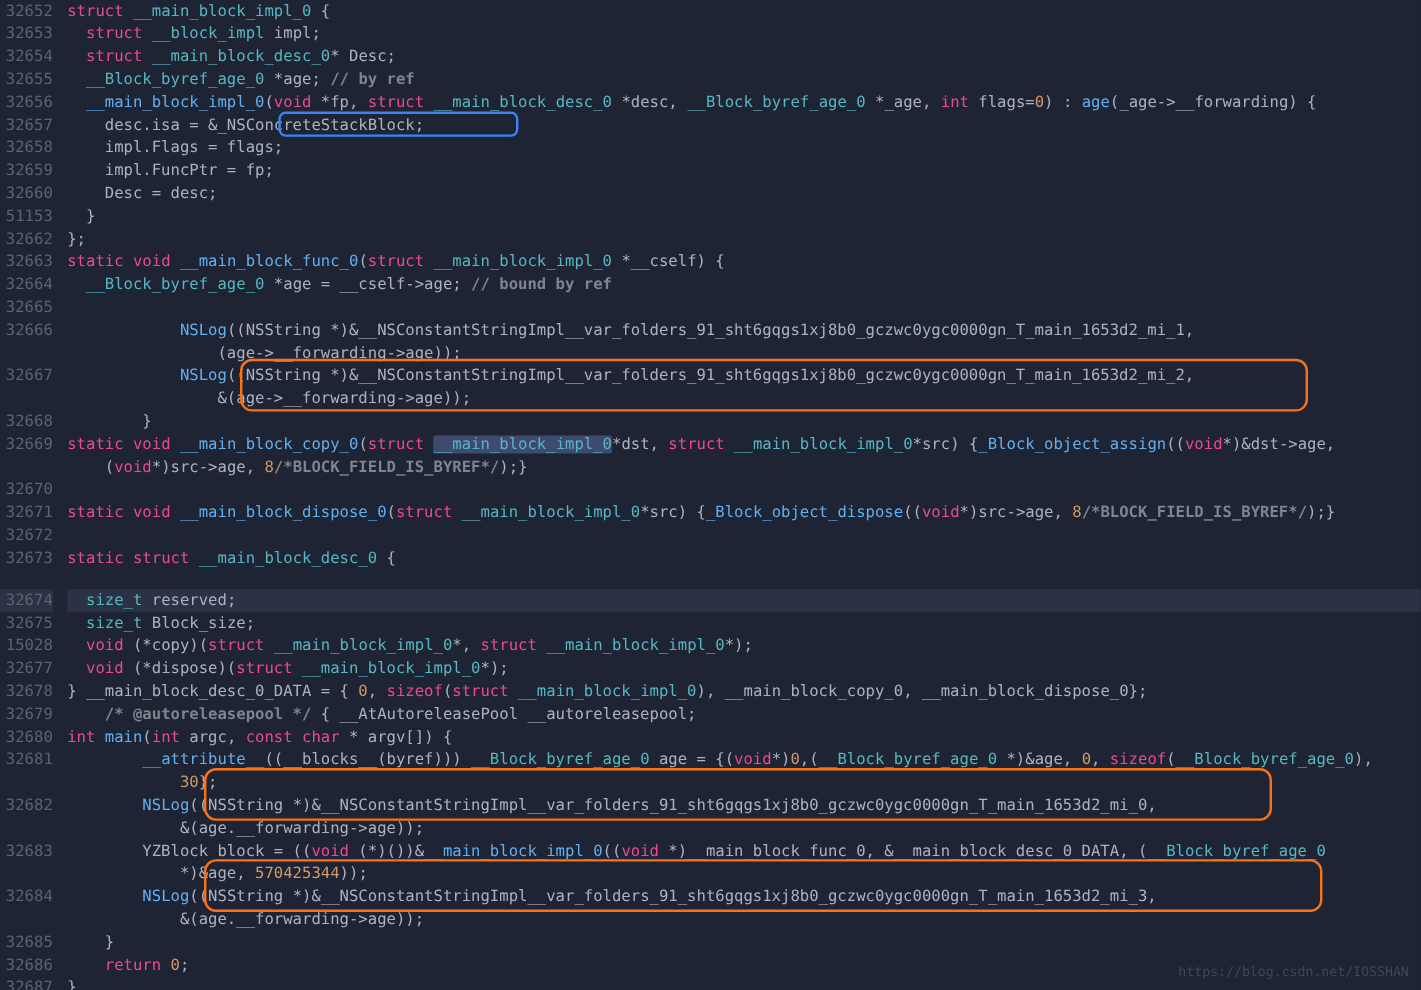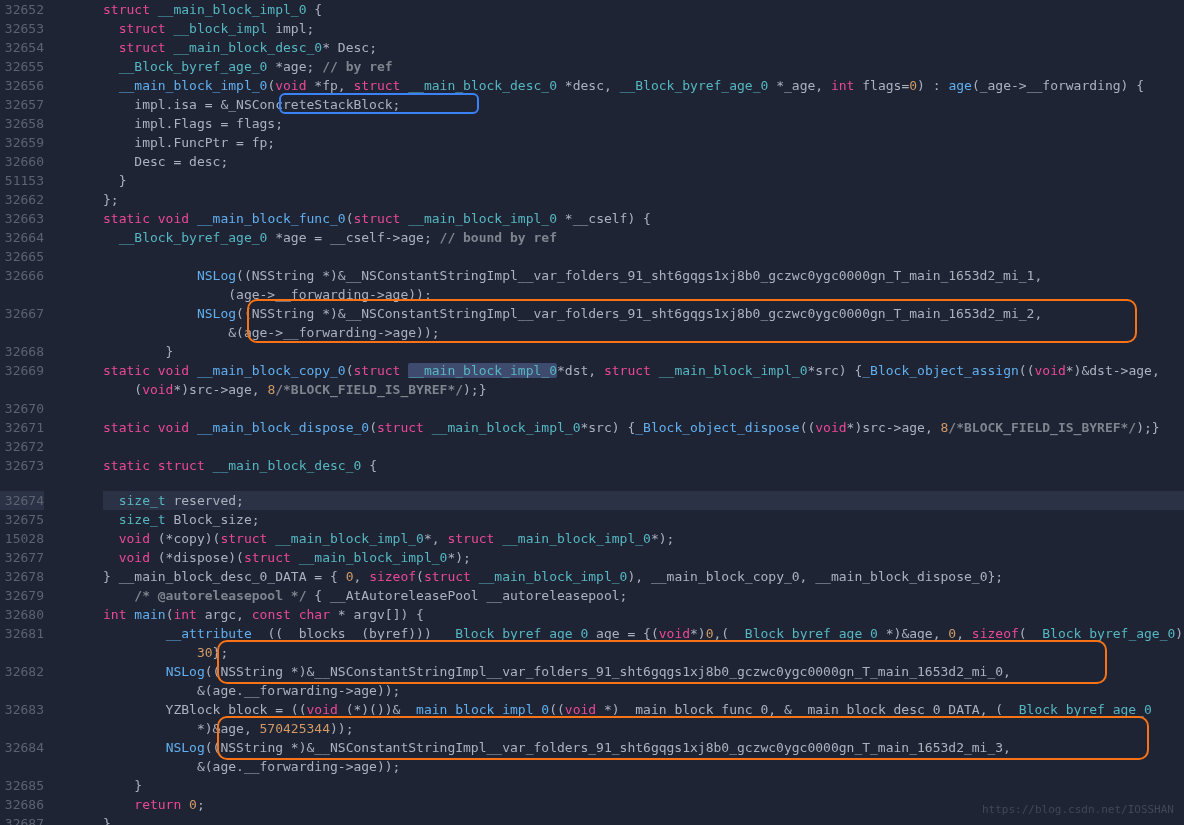--- a/index.html
+++ b/index.html
@@ -10,21 +10,20 @@
   font-size: 13px;
   line-height: 19px;
   width: 1184px;
   height: 825px;
   overflow: hidden;
   position: relative;
 }
 .code-container {
   display: flex;
   height: 100%;
-  gap: 47px;
 }
 .gutter {
   width: 56px;
   text-align: right;
   padding-right: 12px;
   color: #5c6370;
   user-select: none;
   flex-shrink: 0;
 }
 .code {
@@ -114,21 +113,21 @@
       <div class="line">32687</div>
       <div class="line">32688</div>
     </div>
   <div class="code" id="code">
     <div class="box-blue" id="bbox" style="top: 93px; left: 176px; width: 200px; height: 21px;"></div>
   <div class="line"><span class="kw-purple">struct</span><span class="kw-white"> </span><span class="kw-teal">__main_block_impl_0</span><span class="kw-white"> {</span></div>
       <div class="line"><span class="kw-white">  </span><span class="kw-purple">struct</span><span class="kw-white"> </span><span class="kw-teal">__block_impl</span><span class="kw-white"> impl;</span></div>
       <div class="line"><span class="kw-white">  </span><span class="kw-purple">struct</span><span class="kw-white"> </span><span class="kw-teal">__main_block_desc_0</span><span class="kw-white">* Desc;</span></div>
       <div class="line"><span class="kw-white">  </span><span class="kw-teal">__Block_byref_age_0</span><span class="kw-white"> *age; </span><span class="kw-gray">// by ref</span></div>
       <div class="line"><span class="kw-white">  </span><span class="kw-blue">__main_block_impl_0</span><span class="kw-white">(</span><span class="kw-purple">void</span><span class="kw-white"> *fp, </span><span class="kw-purple">struct</span><span class="kw-white"> </span><span class="kw-teal">__main_block_desc_0</span><span class="kw-white"> *desc, </span><span class="kw-teal">__Block_byref_age_0</span><span class="kw-white"> *_age, </span><span class="kw-purple">int</span><span class="kw-white"> flags=</span><span class="kw-orange">0</span><span class="kw-white">) : </span><span class="kw-blue">age</span><span class="kw-white">(_age-&gt;__forwarding) {</span></div>
-      <div class="line"><span class="kw-white">    impl.isa = </span><span class="kw-white">&amp;_NSConcreteStackBlock;</span></div>
+      <div class="line"><span class="kw-white">    desc.isa = </span><span class="kw-white">&amp;_NSConcreteStackBlock;</span></div>
       <div class="line"><span class="kw-white">    impl.Flags = flags;</span></div>
       <div class="line"><span class="kw-white">    impl.FuncPtr = fp;</span></div>
       <div class="line"><span class="kw-white">    Desc = desc;</span></div>
       <div class="line"><span class="kw-white">  }</span></div>
       <div class="line"><span class="kw-white">};</span></div>
       <div class="line"><span class="kw-purple">static</span><span class="kw-white"> </span><span class="kw-purple">void</span><span class="kw-white"> </span><span class="kw-blue">__main_block_func_0</span><span class="kw-white">(</span><span class="kw-purple">struct</span><span class="kw-white"> </span><span class="kw-teal">__main_block_impl_0</span><span class="kw-white"> *__cself) {</span></div>
       <div class="line"><span class="kw-white">  </span><span class="kw-teal">__Block_byref_age_0</span><span class="kw-white"> *age = __cself-&gt;age; </span><span class="kw-gray">// bound by ref</span></div>
       <div class="line"><span class="kw-white"></span></div>
       <div class="line"><span class="kw-white">            </span><span class="kw-blue">NSLog</span><span class="kw-white">((NSString *)&amp;__NSConstantStringImpl__var_folders_91_sht6gqgs1xj8b0_gczwc0ygc0000gn_T_main_1653d2_mi_1,</span></div>
       <div class="line"><span class="kw-white">                (age-&gt;__forwarding-&gt;age));</span></div>

